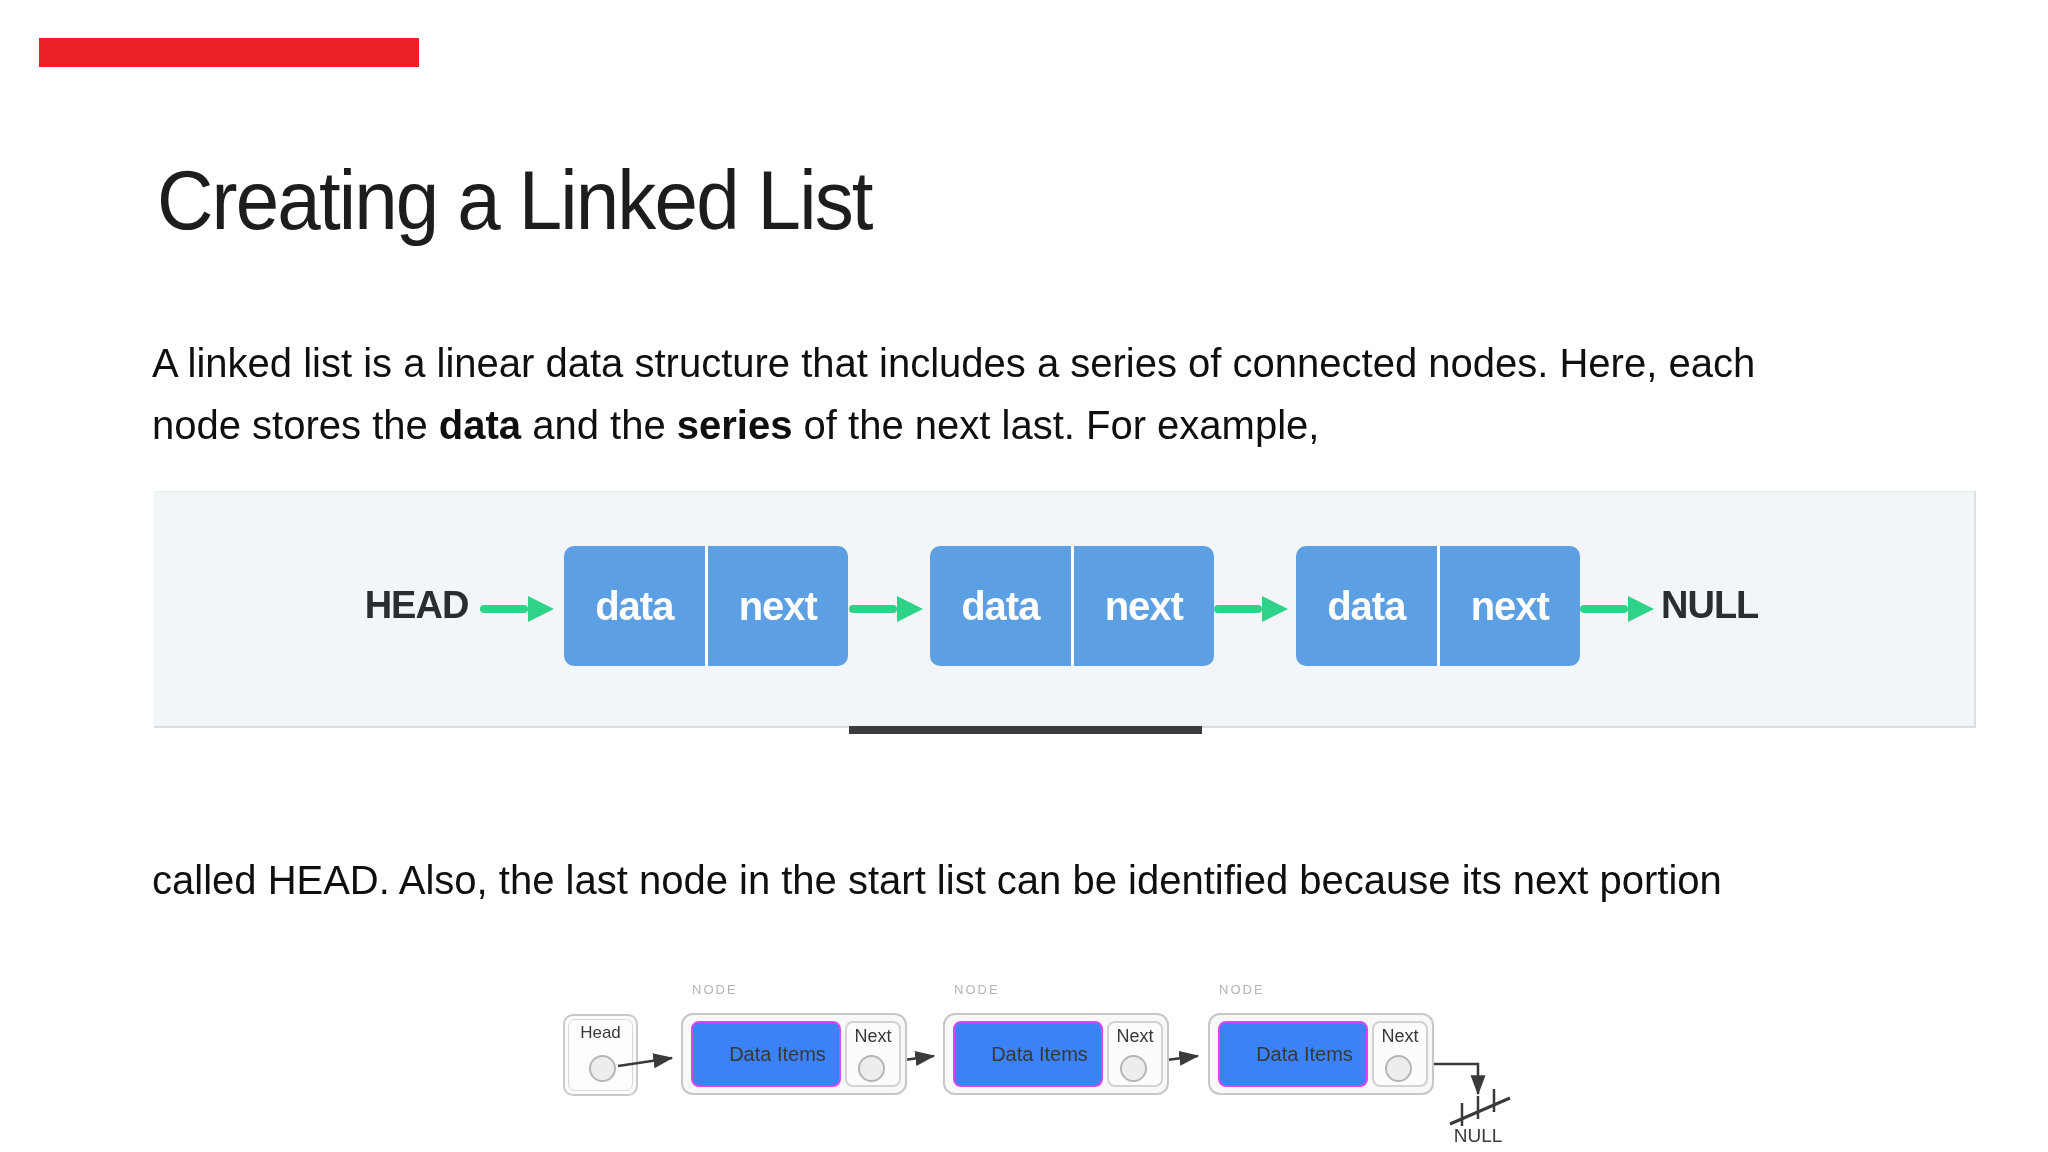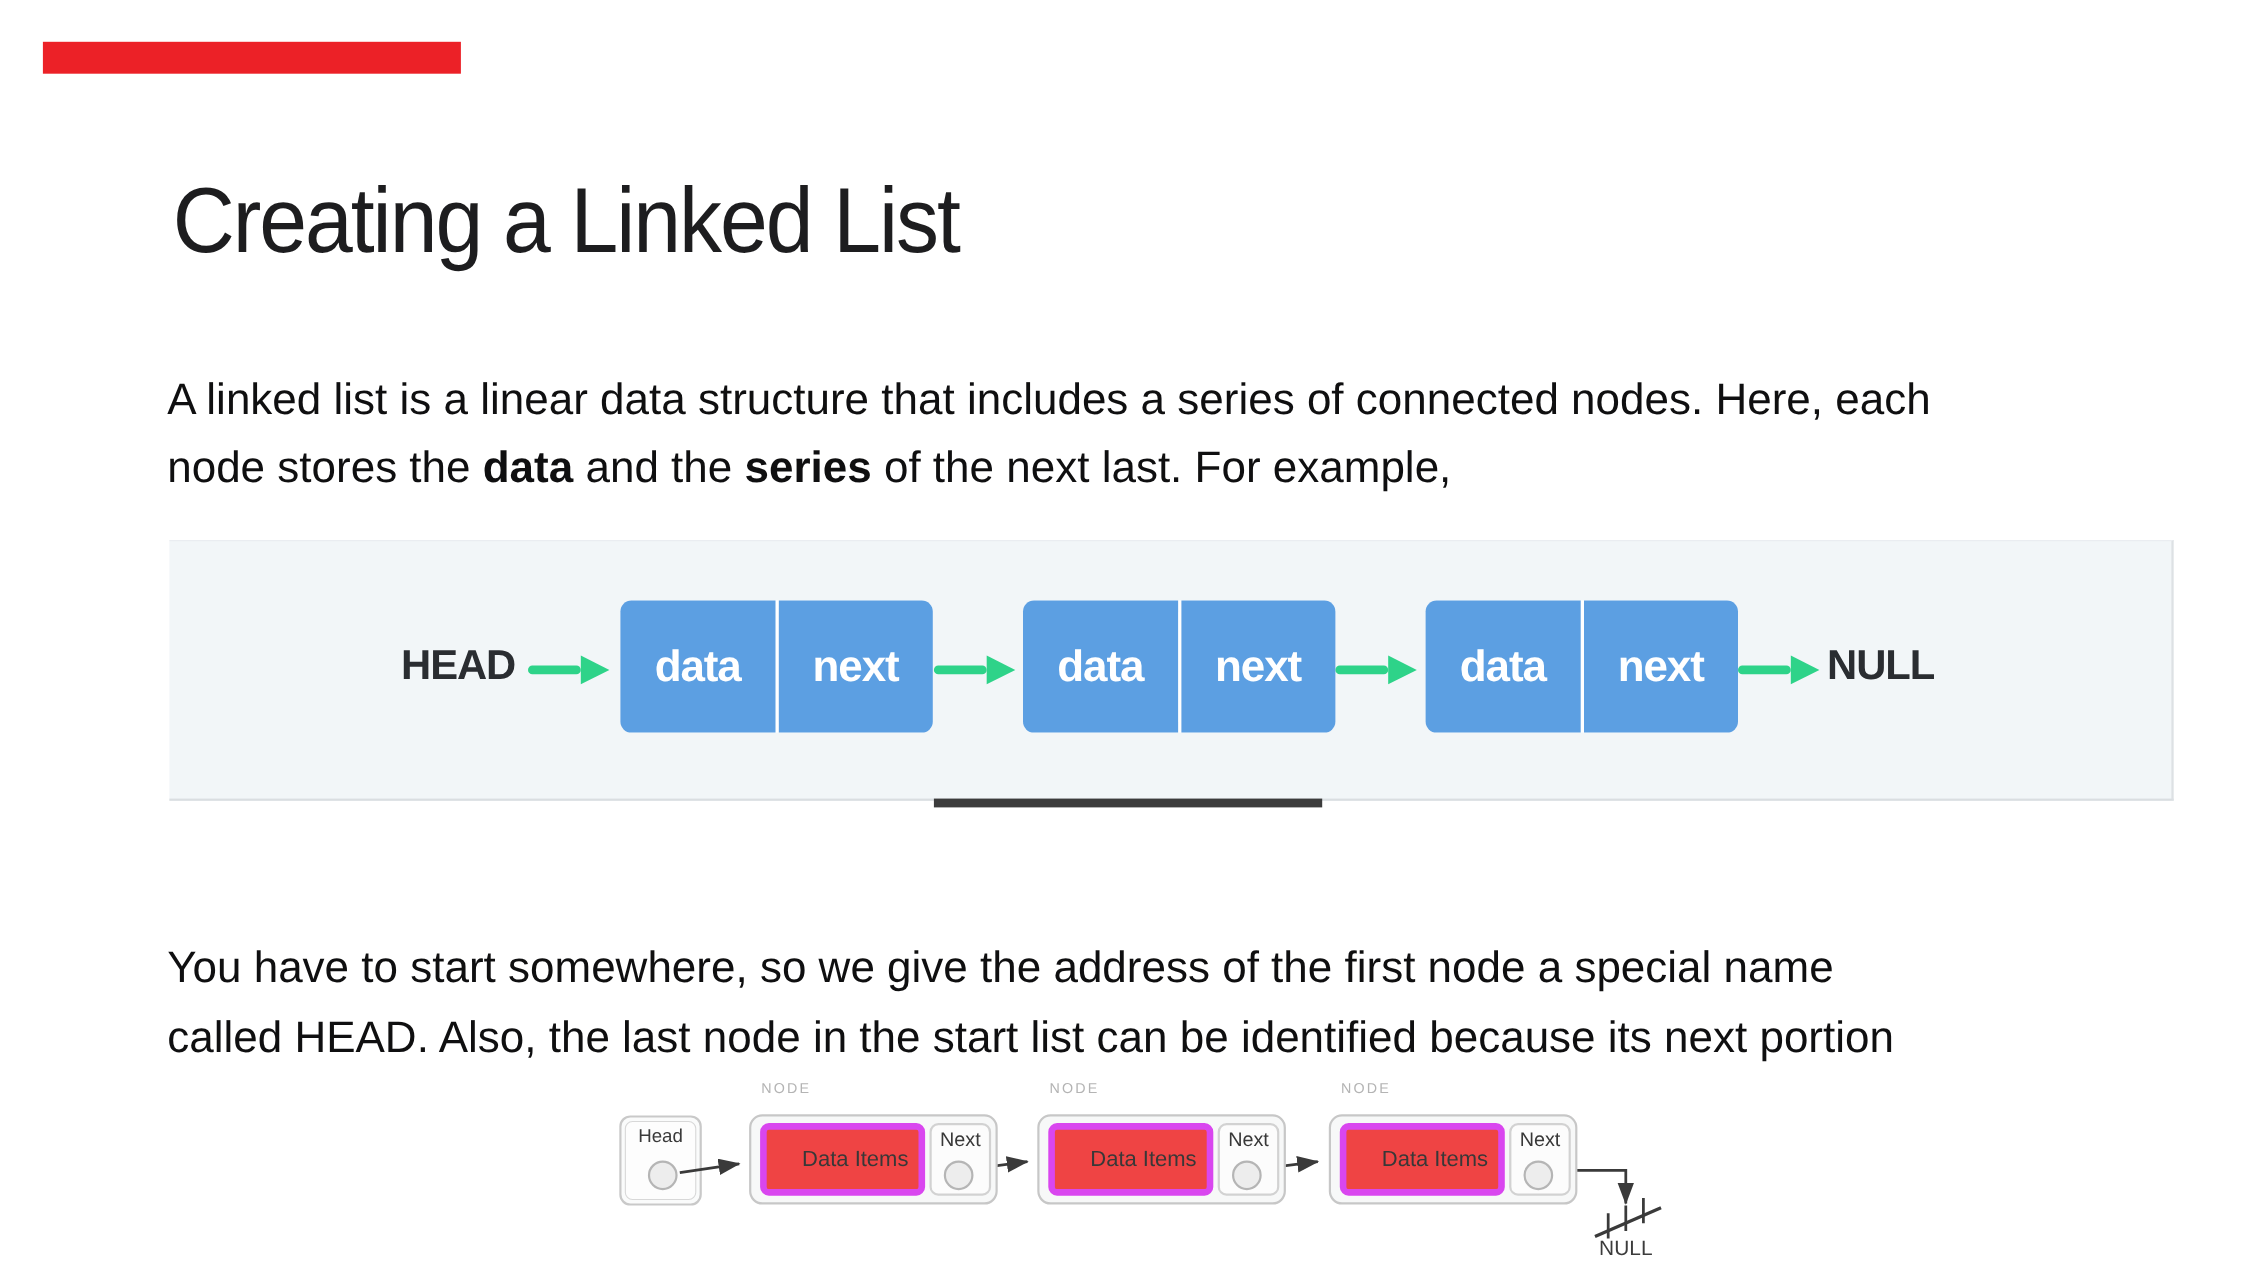--- a/index.html
+++ b/index.html
@@ -49,21 +49,21 @@
            border:2px solid #c9c9c9;border-radius:10px;background:#fafbfb;box-sizing:border-box;}
   #headbox .inner{position:absolute;left:3px;top:3px;right:3px;bottom:3px;
                   border:1px solid #d8d8d8;border-radius:7px;background:#fdfdfd;}
   #headbox .lbl{position:absolute;left:0;top:7px;width:100%;text-align:center;
                 font-size:17px;color:#3a3a3a;}
   .small-circle{position:absolute;width:27px;height:27px;border-radius:50%;
                 background:#ededed;border:2px solid #b5b5b5;box-sizing:border-box;}
   .n2-box{position:absolute;top:977px;width:226px;height:82px;border:2px solid #c7c7c7;
           border-radius:12px;background:#f7f8f8;box-sizing:border-box;}
   .n2-data{position:absolute;left:8px;top:6px;width:150px;height:66px;
-           border:6px solid #d946ef;border-radius:8px;background:#ef4444;box-sizing:border-box;
+           border:2px solid #d946ef;border-radius:8px;background:#3b82f6;box-sizing:border-box;
            display:flex;align-items:center;justify-content:center;
            font-size:20px;color:#383838;padding-left:23px;}
   .n2-next{position:absolute;left:162px;top:6px;width:56px;height:66px;
            border:2px solid #d2d2d2;border-radius:8px;background:#fcfcfc;box-sizing:border-box;}
   .n2-next .nlbl{position:absolute;left:0;top:3px;width:100%;text-align:center;
                  font-size:18px;color:#383838;}
   #d2-null{position:absolute;left:1446px;top:1089px;width:64px;text-align:center;
            font-size:19px;color:#3c3c3c;}
   #d2svg{position:absolute;left:550px;top:940px;width:1000px;height:200px;}
 </style>
@@ -103,21 +103,20 @@
       <div class="g-arrow-head" style="left: 743px; border-left: 26px solid rgb(46, 211, 137);"></div>
       <div class="g-arrow-line" style="left: 1060px; background: rgb(46, 211, 137);"></div>
       <div class="g-arrow-head" style="left: 1108px; border-left: 26px solid rgb(46, 211, 137);"></div>
       <div class="g-arrow-line" style="left: 1426px; background: rgb(46, 211, 137);"></div>
       <div class="g-arrow-head" style="left: 1474px; border-left: 26px solid rgb(46, 211, 137);"></div>
     </div>
 
   <div id="darkline" style="background: rgb(60, 60, 60);"></div>
 
   <div class="para" id="para2">
-    <div class="pline">You have to start somewhere, so we give the address of the first node a special name</div>
     <div class="pline">called HEAD. Also, the last node in the start list can be identified because its next portion</div>
   </div>
 
   <div id="headbox">
     <div class="inner"></div>
     <div class="lbl">Head</div>
     <div class="small-circle" style="left:24px;top:39px;"></div>
   </div>
 
   <svg id="d2svg" viewBox="0 0 1000 200">

